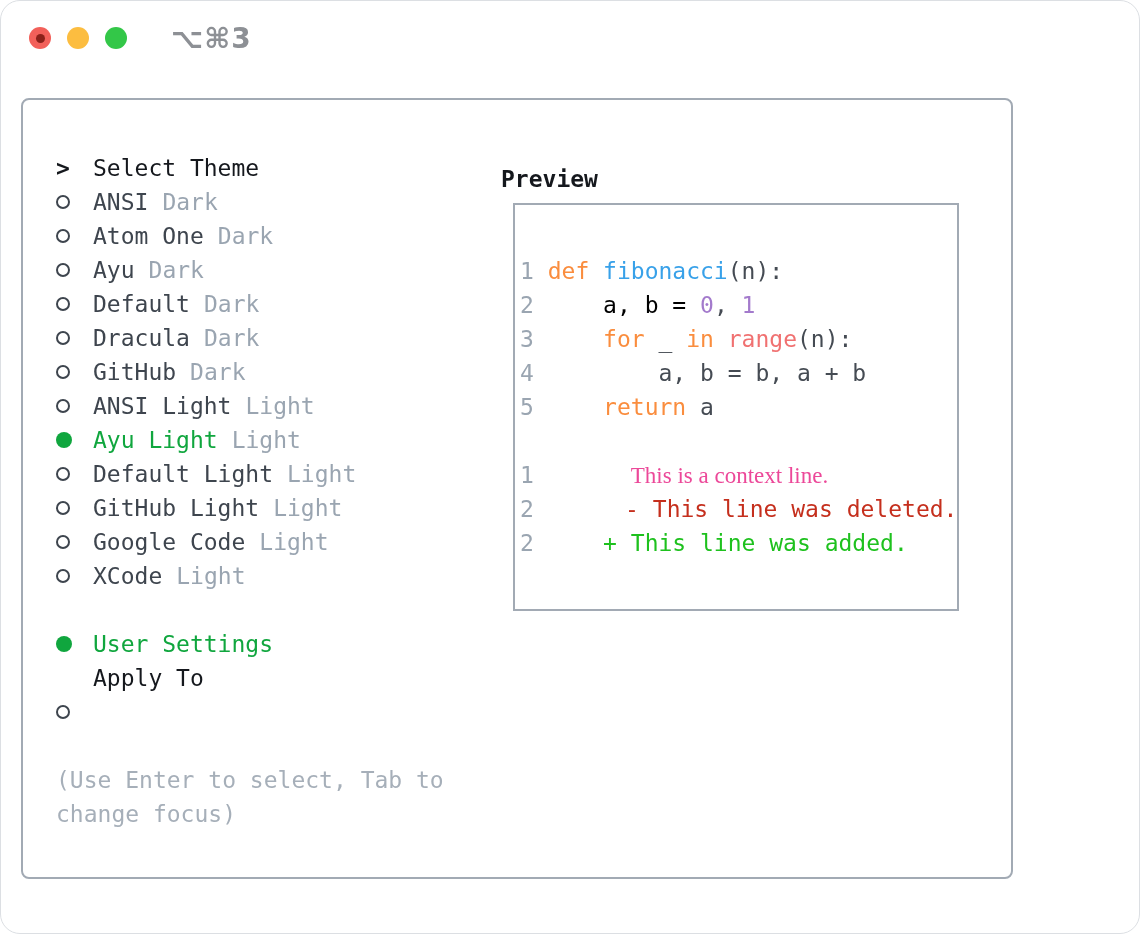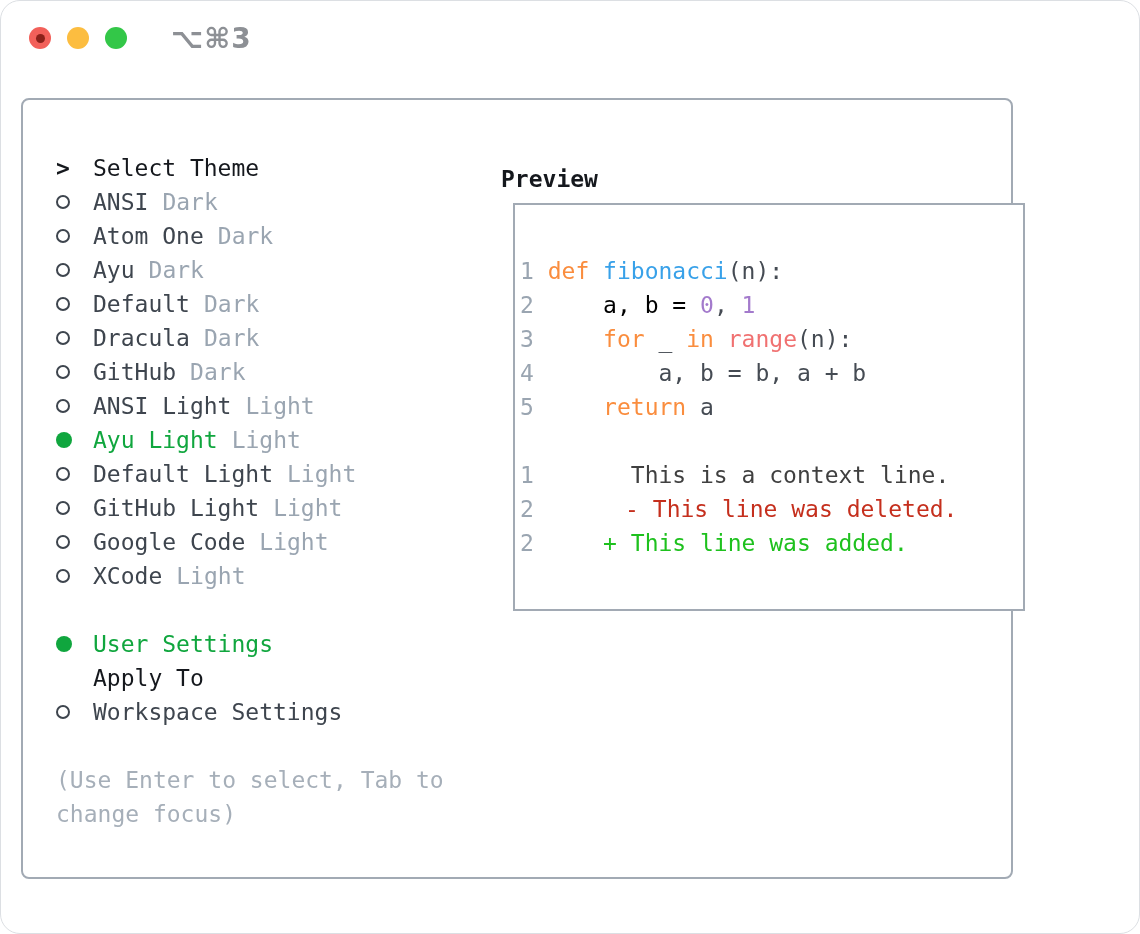--- a/index.html
+++ b/index.html
@@ -57,21 +57,21 @@
   .name.sel { color:var(--selected-green, #10a63e); }
   .variant { color:var(--variant-text, #9aa5b1); margin-left:14px; }
   .help { color:var(--help-text, #a6afb9); }
 
   .preview-title {
     position:absolute; left:478px; top:62px; height:34px;
     font-size:23px; line-height:34px; font-weight:700;
     color:var(--heading-text, #15181d);
   }
   .preview-box {
-    position:absolute; left:490px; top:103px; width:512px; height:408px;
+    position:absolute; left:490px; top:103px; width:446px; height:408px;
     border:2px solid var(--panel-border, #a2aab4);
     padding:49px 0 0 5px; overflow:hidden; background:#ffffff;
   }
   .code-line {
     height:34px; font-size:23px; line-height:34px; white-space:pre;
   }
 </style>
 </head>
 <body>
 
@@ -97,32 +97,32 @@
         <div class="row"><span class="marker"><span class="radio"></span></span><span class="name">GitHub</span><span class="variant">Dark</span></div>
         <div class="row"><span class="marker"><span class="radio"></span></span><span class="name">ANSI Light</span><span class="variant">Light</span></div>
         <div class="row"><span class="marker"><span class="radio sel"></span></span><span class="name sel">Ayu Light</span><span class="variant">Light</span></div>
         <div class="row"><span class="marker"><span class="radio"></span></span><span class="name">Default Light</span><span class="variant">Light</span></div>
         <div class="row"><span class="marker"><span class="radio"></span></span><span class="name">GitHub Light</span><span class="variant">Light</span></div>
         <div class="row"><span class="marker"><span class="radio"></span></span><span class="name">Google Code</span><span class="variant">Light</span></div>
         <div class="row"><span class="marker"><span class="radio"></span></span><span class="name">XCode</span><span class="variant">Light</span></div>
         <div class="row"></div>
         <div class="row"><span class="marker"><span class="radio sel"></span></span><span class="name sel">User Settings</span></div>
         <div class="row"><span class="marker"></span><span class="row-title">Apply To</span></div>
-        <div class="row"><span class="marker"><span class="radio"></span></span><span class="name">Workspace Settings</span></div>
+        <div class="row"><span class="marker"><span class="radio"></span></span></div>
         <div class="row"></div>
         <div class="row help">(Use Enter to select, Tab to</div>
         <div class="row help">change focus)</div>
       </div>
     <div class="preview-title">Preview</div>
     <div class="preview-box">
         <div class="code-line"><span style="color: rgb(154, 165, 177);">1 </span><span style="color: rgb(250, 141, 62);">def </span><span style="color: rgb(56, 161, 233);">fibonacci</span><span style="color: rgb(69, 75, 83);">(n):</span></div>
         <div class="code-line"><span style="color: rgb(154, 165, 177);">2 </span><span style="color: #000000; text-align: center;">    a, b = </span><span style="color: rgb(163, 122, 204);">0</span><span style="color: rgb(69, 75, 83);">, </span><span style="color: rgb(163, 122, 204);">1</span></div>
         <div class="code-line"><span style="color: rgb(154, 165, 177);">3 </span><span style="color: rgb(69, 75, 83);">    </span><span style="color: rgb(250, 141, 62);">for</span><span style="color: rgb(69, 75, 83);"> _ </span><span style="color: rgb(250, 141, 62);">in</span><span style="color: rgb(69, 75, 83);"> </span><span style="color: rgb(240, 113, 113);">range</span><span style="color: rgb(69, 75, 83);">(n):</span></div>
         <div class="code-line"><span style="color: rgb(154, 165, 177);">4 </span><span style="color: rgb(69, 75, 83);">        a, b = b, a + b</span></div>
         <div class="code-line"><span style="color: rgb(154, 165, 177);">5 </span><span style="color: rgb(69, 75, 83);">    </span><span style="color: rgb(250, 141, 62);">return</span><span style="color: rgb(69, 75, 83);"> a</span></div>
         <div class="code-line"></div>
-        <div class="code-line"><span style="color: rgb(154, 165, 177);">1       </span><span style="color: #404040;">This is a context line.</span></div>
+        <div class="code-line"><span style="color: rgb(154, 165, 177);">1       </span><span style="color: #ec4899; font-family: Liberation Serif, serif;">This is a context line.</span></div>
         <div class="code-line"><span style="color: rgb(154, 165, 177);">2     </span><span style="color: rgb(197, 47, 29); margin-left: 22px;">- This line was deleted.</span></div>
         <div class="code-line"><span style="color: rgb(154, 165, 177);">2     </span><span style="color: rgb(30, 193, 30);">+ This line was added.</span></div>
       </div>
   </div>
 
 </div>
 
 </body></html>

